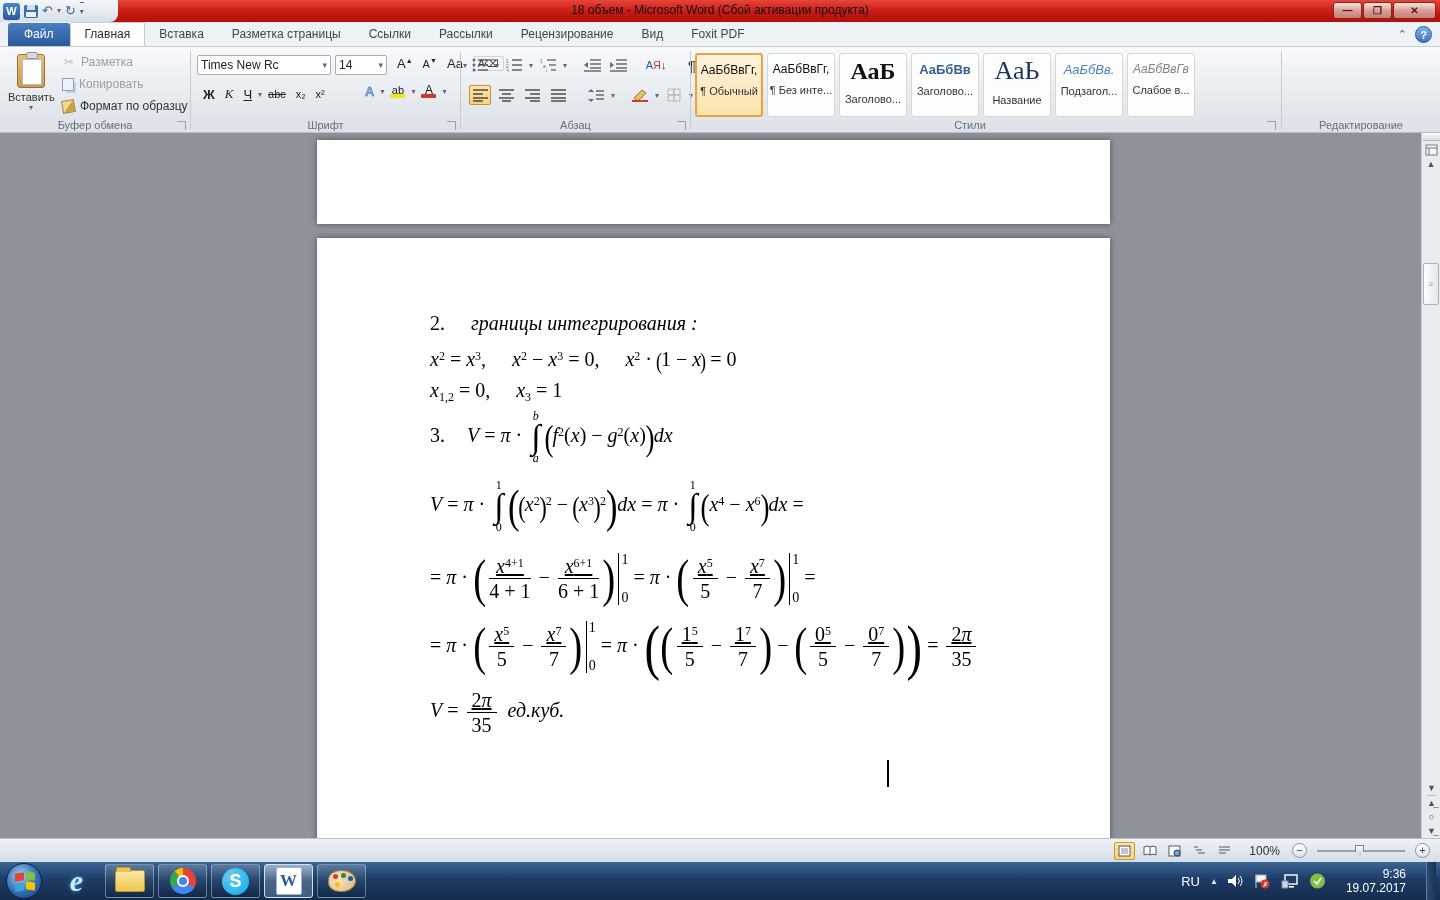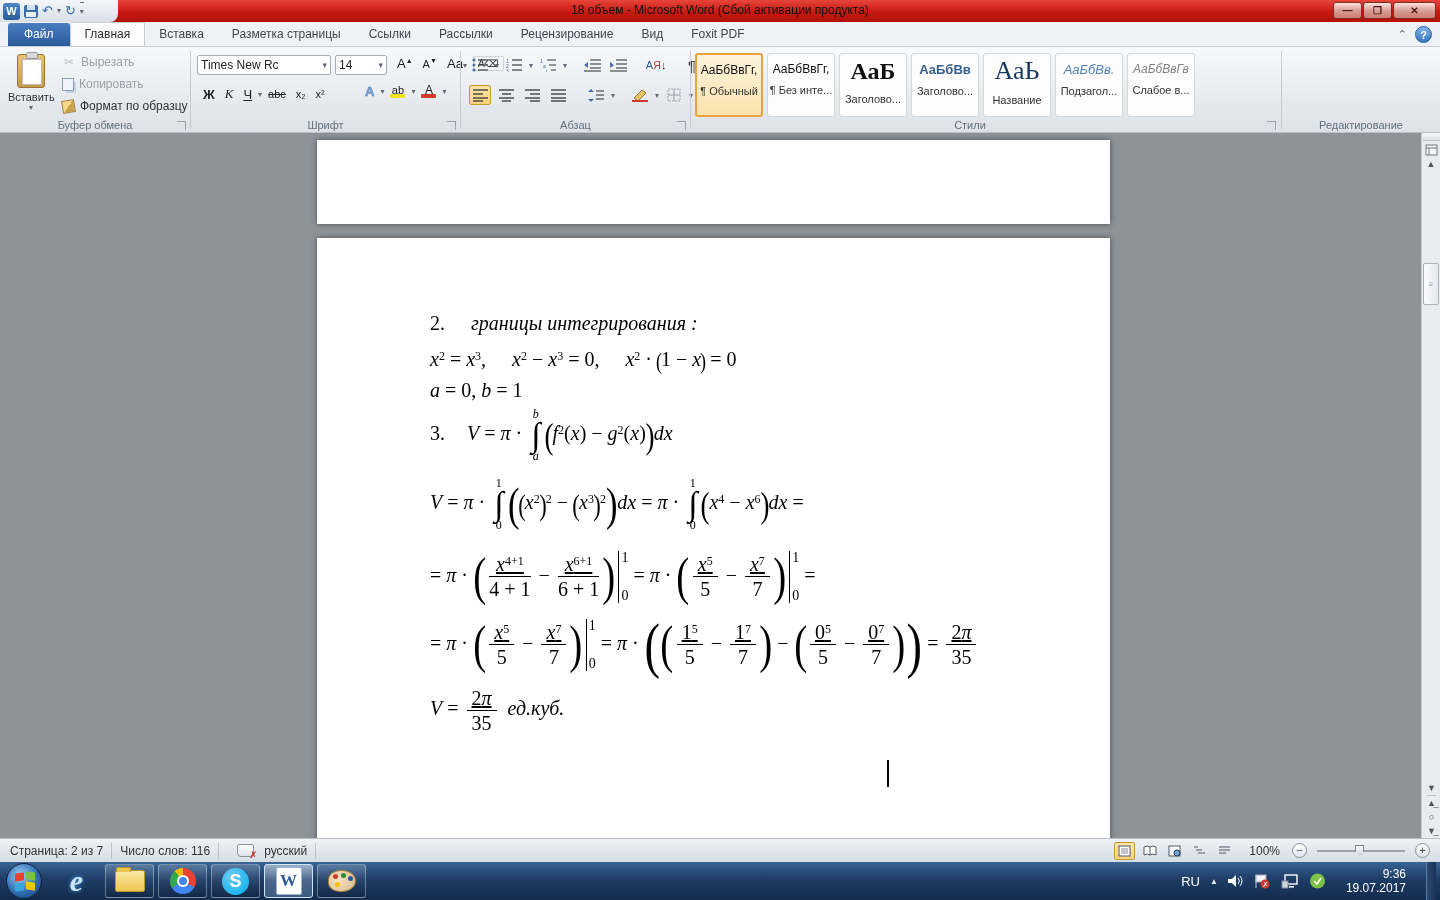--- a/index.html
+++ b/index.html
@@ -223,21 +223,21 @@
   <div id="ribbon">
 
     <div class="rgroup" style="left:0;width:190px">
       <div id="paste-btn">
         <div id="paste-icon"></div>
         <span>Вставить</span>
         <div class="tiny-arrow">▾</div>
       </div>
       <div class="clip-row" style="top:8px">
         <span class="mini-ic" style="color:#b6bcc4">✂</span>
-        <span>Вырезать</span>
+        <span>Разметка</span>
       </div>
       <div class="clip-row" style="top:30px">
         <span id="copy-icon"></span>
         <span>Копировать</span>
       </div>
       <div class="clip-row en" style="top:52px">
         <span id="fp-icon"></span>
         <span>Формат по образцу</span>
       </div>
       <div class="glabel">Буфер обмена</div>
@@ -455,21 +455,21 @@
       <div class="glabel">Редактирование</div>
     </div>
   </div>
 
   <div id="docarea">
     <div class="page" id="page1"></div>
     <div class="page" id="page2">
       <div id="mathdoc">
           <div class="mline" style="margin-bottom: 13px;"><span class="m-u">2.</span><span class="m-sp" style="width: 26px;"></span><span class="m-i">границы интегрирования :</span></div>
           <div class="mline" style="margin-bottom: 8px;"><span class="m-i">x</span><sup>2</sup><span class="m-u"> = </span><span class="m-i">x</span><sup>3</sup><span class="m-u">,</span><span class="m-sp" style="width: 26px;"></span><span class="m-i">x</span><sup>2</sup><span class="m-u"> − </span><span class="m-i">x</span><sup>3</sup><span class="m-u"> = 0,</span><span class="m-sp" style="width: 26px;"></span><span class="m-i">x</span><sup>2</sup><span class="m-u"> · </span><span class="m-big" style="font-size: 1.2em;">(</span><span class="m-u">1 − </span><span class="m-i">x</span><span class="m-big" style="font-size: 1.2em;">)</span><span class="m-u"> = 0</span></div>
-          <div class="mline" style="margin-bottom: 6px;"><span class="m-i">a</span><span class="m-u"> = 0, </span><span class="m-i">b</span><span class="m-u"> = 1</span></div>
+          <div class="mline" style="margin-bottom: 8px;"><span class="m-i">x</span><sub>1,2</sub><span class="m-u"> = 0,</span><span class="m-sp" style="width: 26px;"></span><span class="m-i">x</span><sub>3</sub><span class="m-u"> = 1</span></div>
           <div class="mline" style="margin-bottom: 14px;"><span class="m-u">3.</span><span class="m-sp" style="width: 22px;"></span><span class="m-i">V</span><span class="m-u"> = </span><span class="m-i">π</span><span class="m-u"> · </span><span class="m-int">
               <span class="m-lim it">b</span>
               <span class="m-intg">∫</span>
               <span class="m-lim it">a</span>
             </span><span class="m-big" style="font-size: 1.8em;">(</span><span class="m-i">f</span><sup>2</sup><span class="m-u">(</span><span class="m-i">x</span><span class="m-u">) − </span><span class="m-i">g</span><sup>2</sup><span class="m-u">(</span><span class="m-i">x</span><span class="m-u">)</span><span class="m-big" style="font-size: 1.8em;">)</span><span class="m-i">dx</span></div>
           <div class="mline" style="margin-bottom: 18px;"><span class="m-i">V</span><span class="m-u"> = </span><span class="m-i">π</span><span class="m-u"> · </span><span class="m-int">
               <span class="m-lim">1</span>
               <span class="m-intg">∫</span>
               <span class="m-lim">0</span>
             </span><span class="m-big" style="font-size: 2.3em;">(</span><span class="m-big" style="font-size: 1.5em;">(</span><span class="m-i">x</span><sup>2</sup><span class="m-big" style="font-size: 1.5em;">)</span><sup>2</sup><span class="m-u"> − </span><span class="m-big" style="font-size: 1.5em;">(</span><span class="m-i">x</span><sup>3</sup><span class="m-big" style="font-size: 1.5em;">)</span><sup>2</sup><span class="m-big" style="font-size: 2.3em;">)</span><span class="m-i">dx</span><span class="m-u"> = </span><span class="m-i">π</span><span class="m-u"> · </span><span class="m-int">
@@ -554,29 +554,20 @@
       <div id="sc-bottom">
         <div>▼</div>
         <div style="border-top:1px solid #b9c0c8">▲̲</div>
         <div>○</div>
         <div>▼̲</div>
       </div>
     </div>
   </div>
 
   <div id="statusbar">
-    <div id="st-left">
-      <span>Страница: 2 из 7</span>
-      <span class="st-sep"></span>
-      <span>Число слов: 116</span>
-      <span class="st-sep"></span>
-      <span id="proof-icon"></span>
-      <span>русский</span>
-      <span class="st-sep"></span>
-    </div>
     <div id="st-right">
       <span class="view-btn sel">
           <svg width="13" height="12">
             <rect x="1" y="1" width="11" height="10" fill="#fff" stroke="#556"></rect>
             <line x1="3" y1="4" x2="10" y2="4" stroke="#889"></line>
             <line x1="3" y1="6" x2="10" y2="6" stroke="#889"></line>
             <line x1="3" y1="8" x2="10" y2="8" stroke="#889"></line>
           </svg>
         </span>
       <span class="view-btn">

